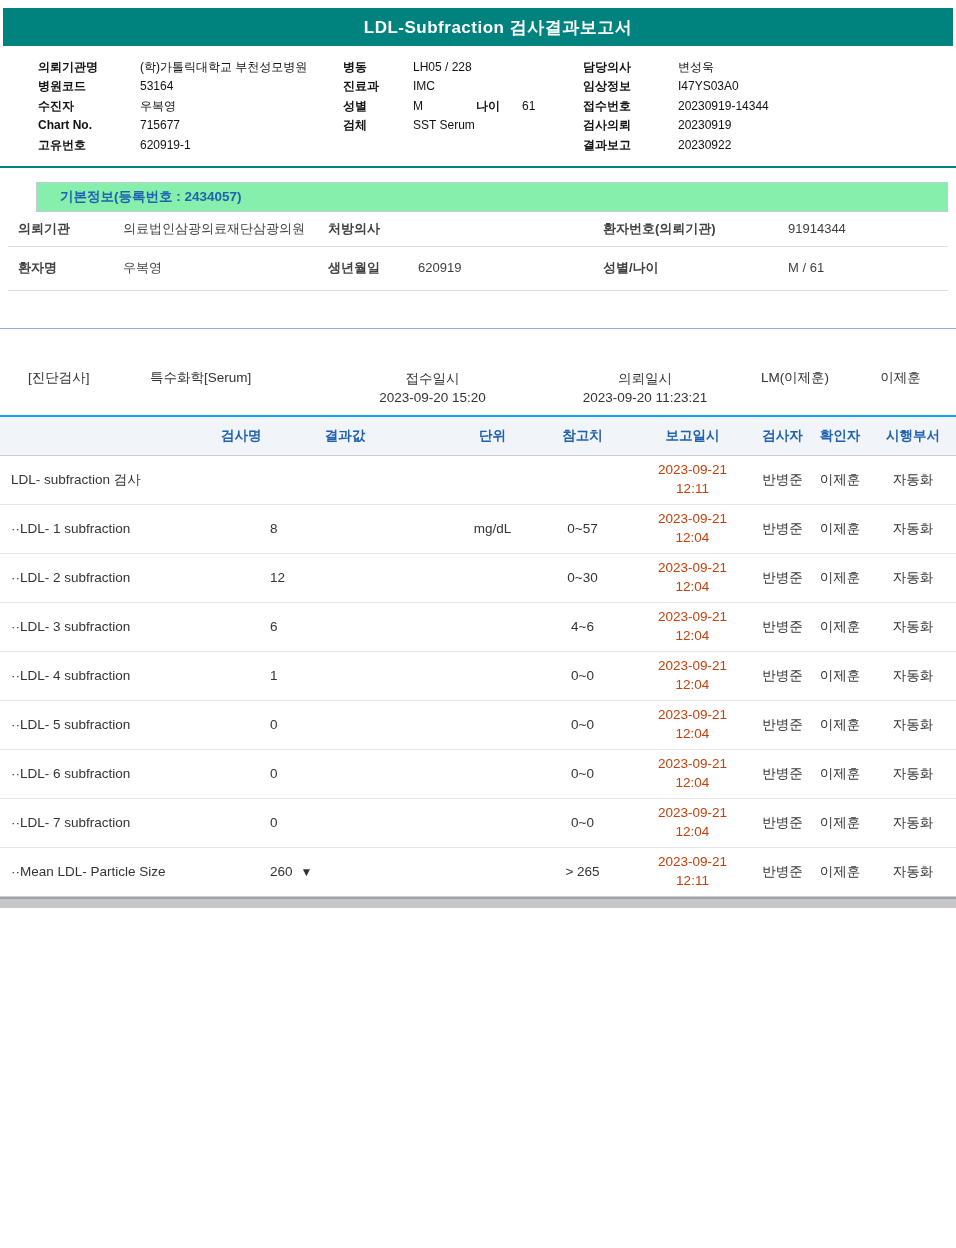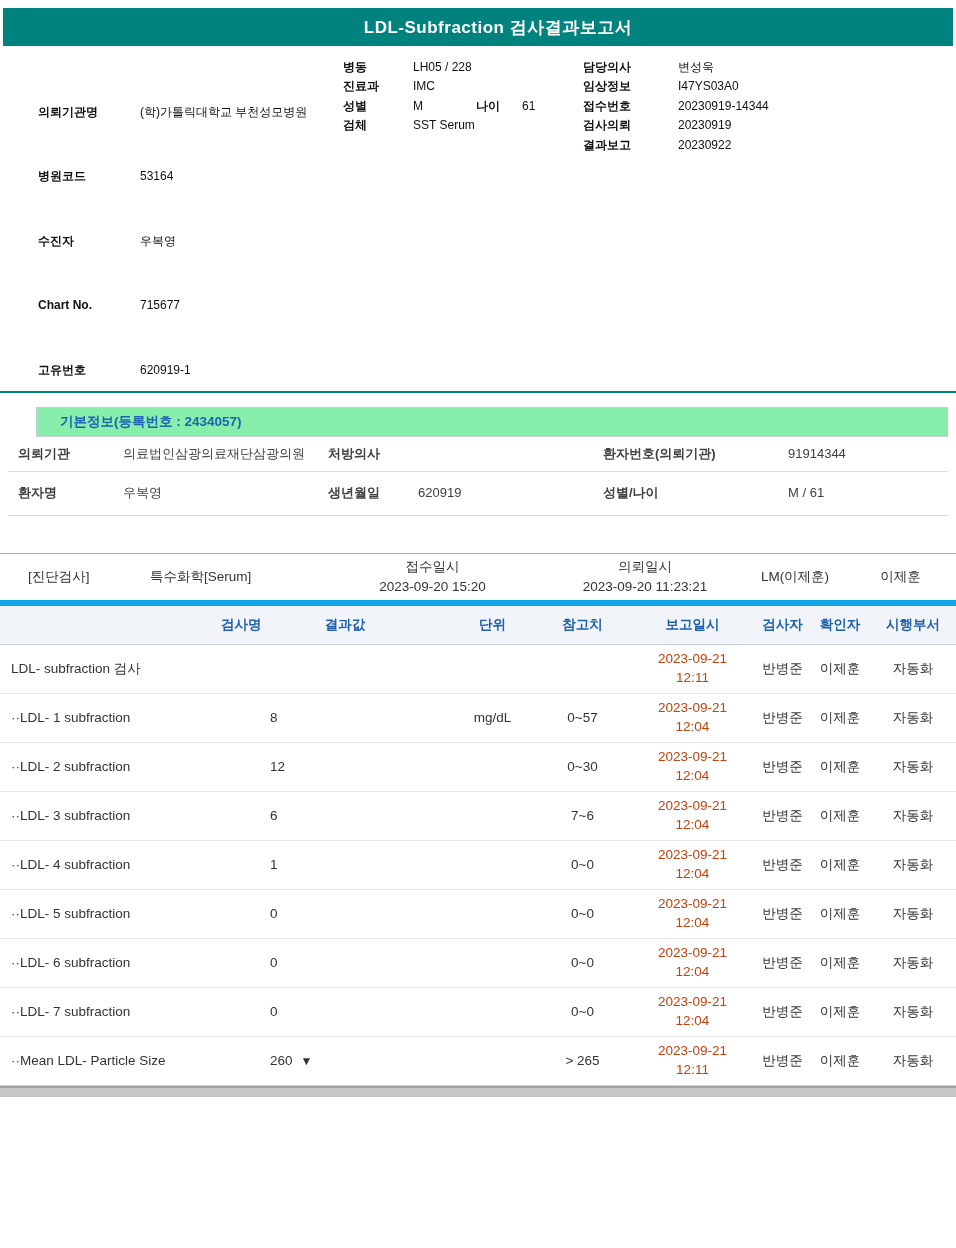--- a/index.html
+++ b/index.html
@@ -11,40 +11,40 @@
   .title-bar { margin:8px 3px 0 3px; height:38px; background:#00827F; display:flex; align-items:center; justify-content:center;padding-left:40px; }
   .title-text { color:#ffffff; font-size:17px; font-weight:bold; letter-spacing:.5px; }
 
   
   .patient-header { display:flex; padding:11px 0 4px 38px; }
   .ph-col1 { width:305px; }
   .ph-col2 { width:240px; }
   .ph-col3 { width:340px; }
   .ph-row { display:flex; align-items:baseline; margin:2px 0; font-size:12px; color:#111; line-height:1.45; }
   .ph-label { font-weight:bold; flex:none; }
-  .ph-col1 .ph-label { width:102px;margin-top:45px; }
+  .ph-col1 .ph-label { width:102px; }
   .ph-col2 .ph-label { width:70px; }
   .ph-col3 .ph-label { width:95px; }
   .ph-value-short { width:63px; flex:none; }
   .ph-label2 { font-weight:bold; width:46px; flex:none; }
 
   .teal-rule { margin-top:6px; border-top:2px solid #00827F; }
 
   
   .basic-info { margin:14px 8px 0 8px; }
   .bi-title { background:#86efac; border:1px solid #C4CBD4; color:#1F62B0; font-weight:bold; font-size:13.5px; padding:5px 23px;margin-left:28px; }
   .bi-table { width:100%; border-collapse:collapse; table-layout:fixed; font-size:13px; color:#404040; }
   .bi-table td { border-bottom:1px solid #D9DDE2; padding:8px 10px; vertical-align:middle; line-height:1.35; }
   .bi-label { font-weight:bold; }
   .bi-row2 td { height:27px; }
 
   .blue-rule { margin-top:37px; border-top:1px solid #8FB0D6; }
 
   
-  .order-row { display:flex; align-items:center; min-height:46px; border-bottom:6px solid #0ea5e9; font-size:13.5px; color:#333; }
+  .order-row { display:flex; align-items:flex-start; min-height:46px; border-bottom:2px solid #0ea5e9; font-size:13.5px; color:#333;margin-top:40px; }
   .or-type { width:150px; padding-left:28px; box-sizing:border-box; }
   .or-cat  { width:170px; }
   .or-block1 { width:225px; text-align:center; line-height:1.45; }
   .or-block2 { width:200px; text-align:center; line-height:1.45; }
   .or-lm   { width:100px; text-align:center; }
   .or-conf { flex:1; text-align:center; }
 
   
   .results { width:956px; border-collapse:collapse; table-layout:fixed; font-size:13.5px; color:#333; }
   .results thead th { background:#F1F5FA; color:#2061AD; font-weight:bold; height:36px; border-bottom:1px solid #C9CCD1; font-size:13.5px; text-align:center; }
@@ -248,21 +248,21 @@
             <div>12:04</div>
           </td>
         <td class="c-tester">반병준</td>
         <td class="c-confirm">이제훈</td>
         <td class="c-dept">자동화</td>
       </tr>
       <tr>
         <td class="c-name">··LDL- 3 subfraction</td>
         <td class="c-result"><span>6</span><span class="flag"></span></td>
         <td class="c-unit"></td>
-        <td class="c-ref">7~6</td>
+        <td class="c-ref">4~6</td>
         <td class="c-report">
             <div>2023-09-21</div>
             <div>12:04</div>
           </td>
         <td class="c-tester">반병준</td>
         <td class="c-confirm">이제훈</td>
         <td class="c-dept">자동화</td>
       </tr>
       <tr>
         <td class="c-name">··LDL- 4 subfraction</td>

